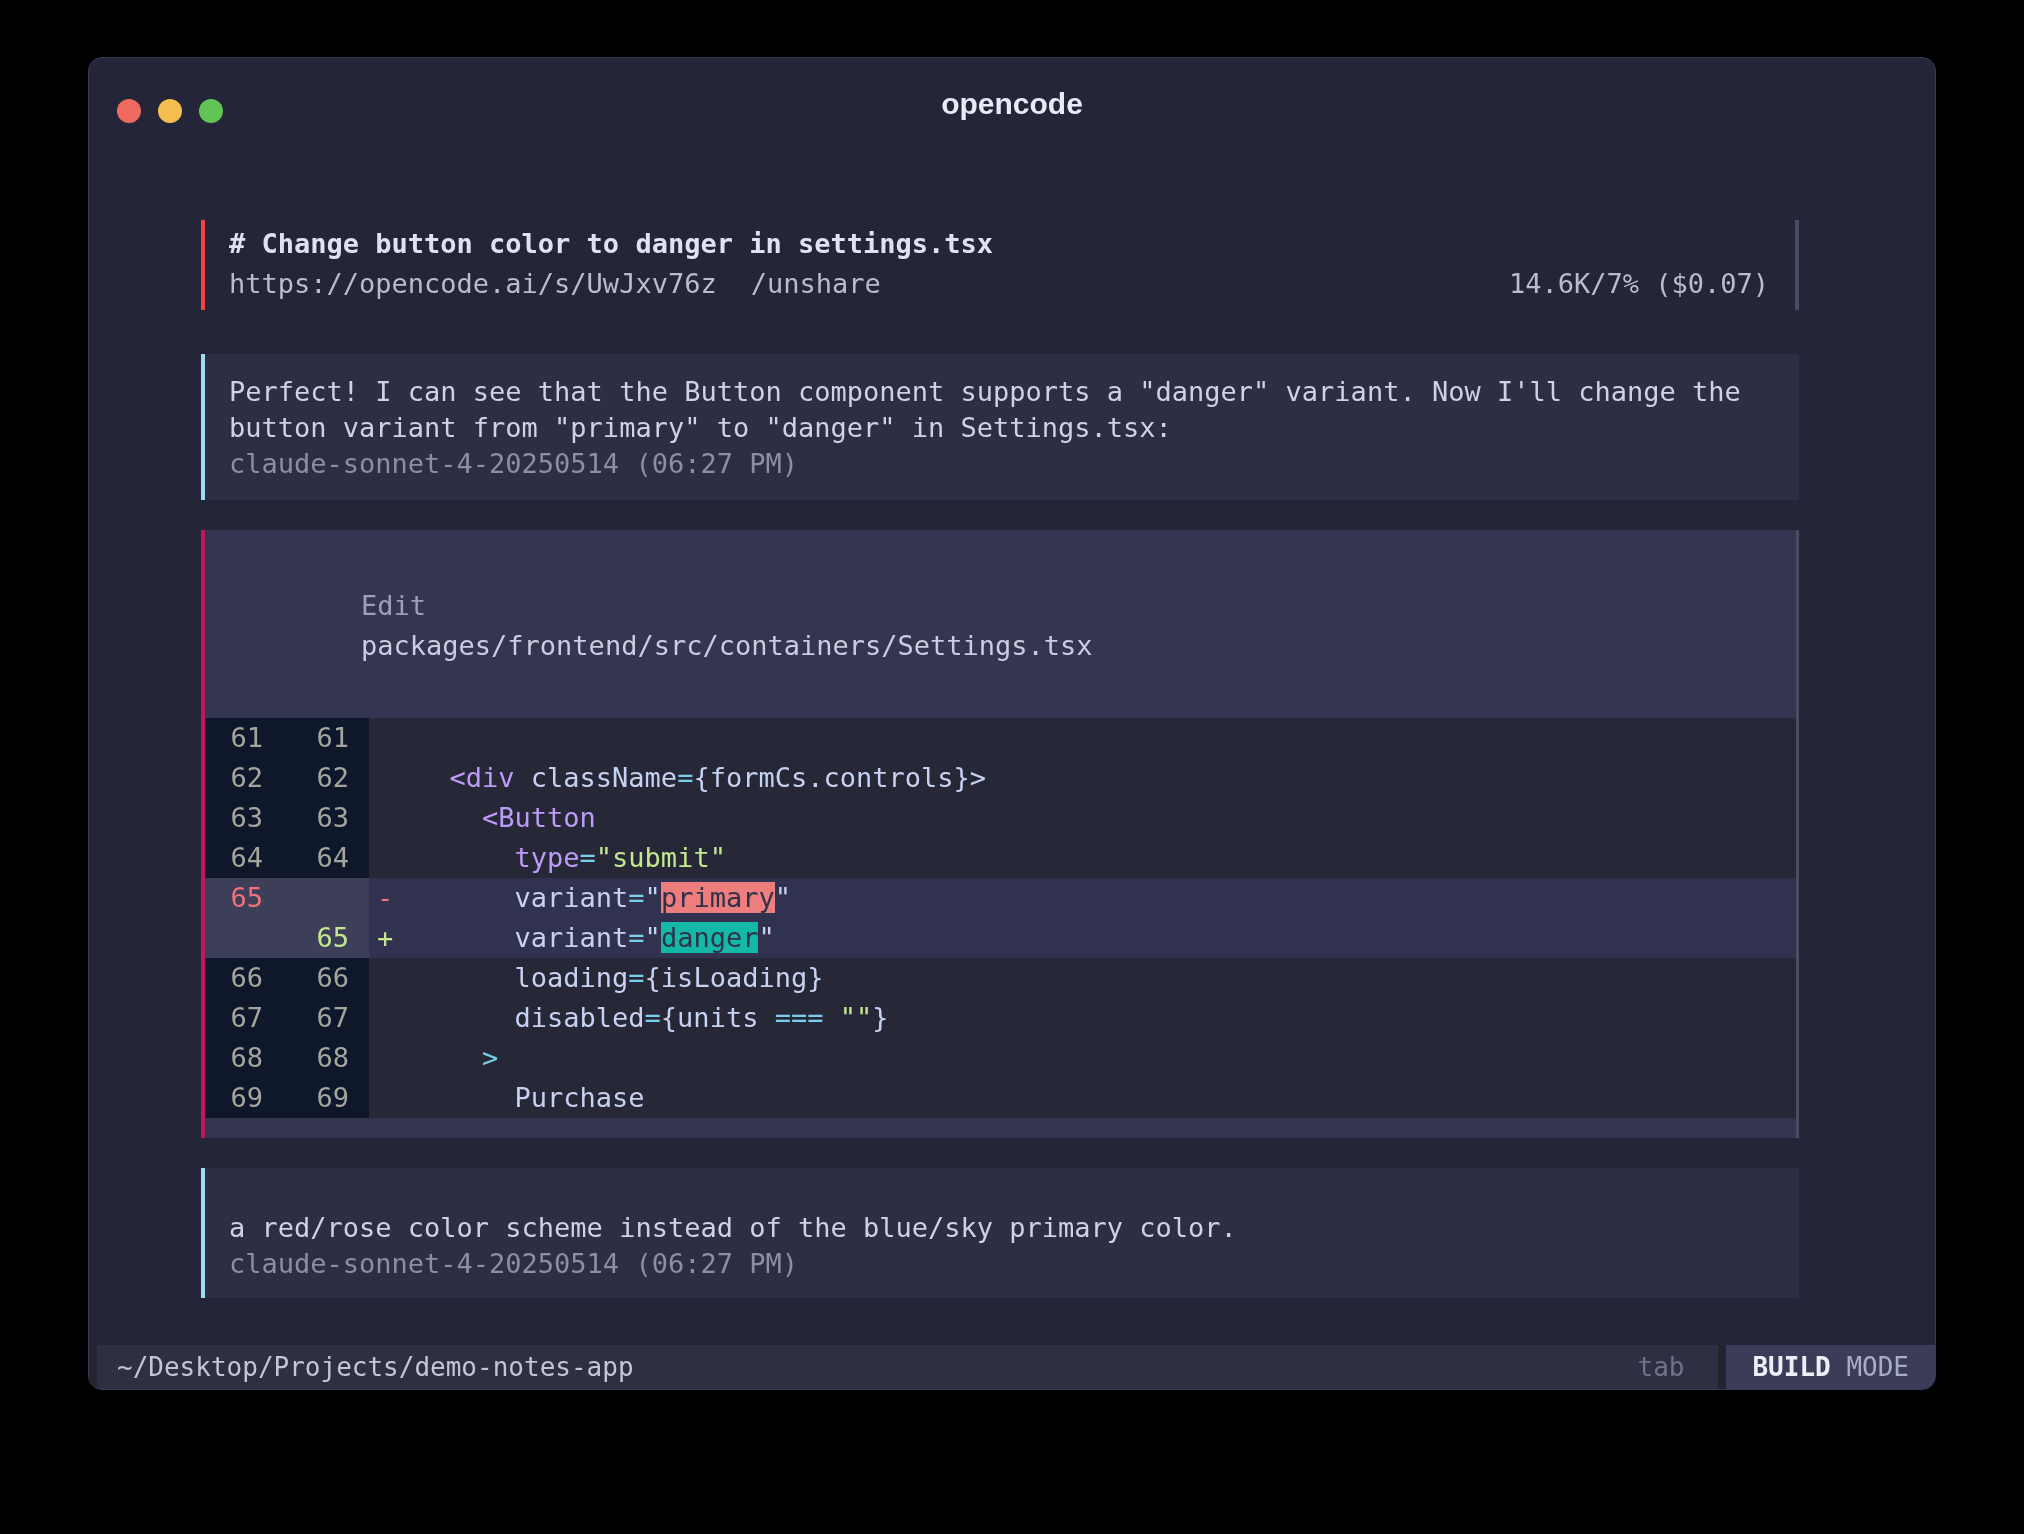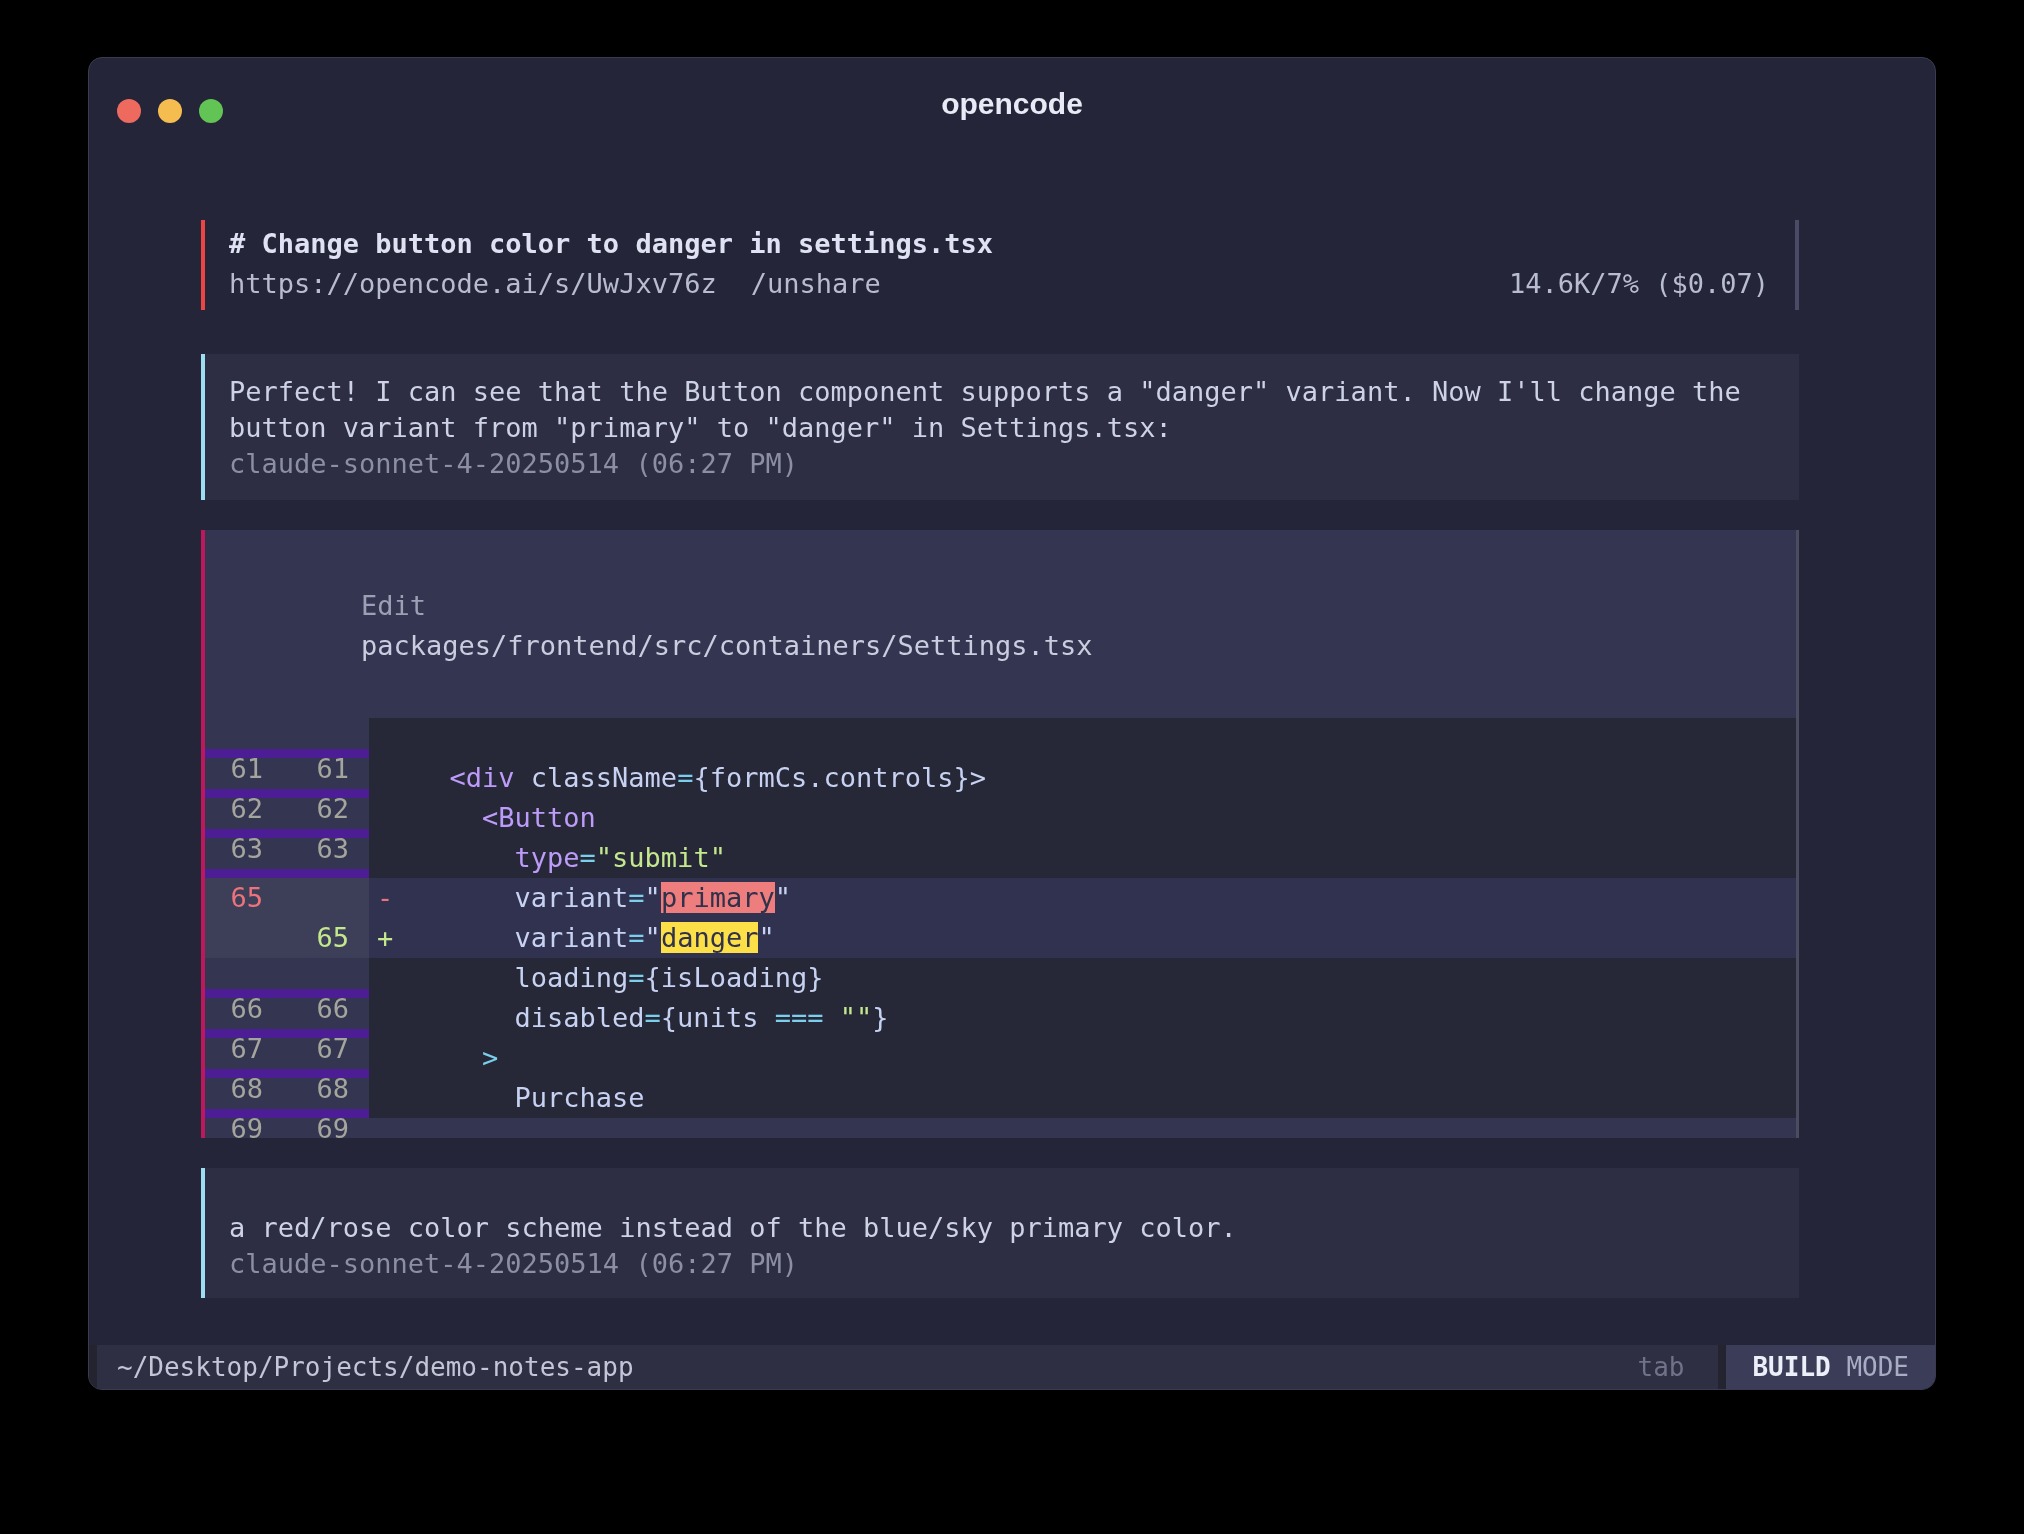--- a/index.html
+++ b/index.html
@@ -57,36 +57,36 @@
   }
   .edit-head { padding:0 26px; line-height:40px; margin-bottom:12px; white-space:pre; }
   .edit-label { color:#9ba0b5; }
   .edit-path { color:#c9cddf; }
 
   .diff { width:100%; }
   .drow { display:flex; height:40px; line-height:40px; }
   .ln { flex:0 0 auto; text-align:right; color:#a4a59d; white-space:pre; }
   .ln.old { width:78px; padding-right:20px; }
   .ln.new { width:86px; padding-right:20px; }
-  .drow.ctx .ln { background:#4c1d95;margin-top:31px; }
+  .drow.ctx .ln { background:#0f172a; }
   .drow.del .ln, .drow.add .ln { background:#3d3e58; }
   .drow.del .ln.old { color:#ec737c; }
   .drow.add .ln.new { color:#c3e88d; }
   .marker { flex:0 0 34px; padding-left:8px; white-space:pre; }
   .drow.del .marker { color:#ec737c; }
   .drow.add .marker { color:#c3e88d; }
   .code { flex:1 1 auto; white-space:pre; color:#c7d2f2; padding-left:14px; }
   .drow.ctx .code, .drow.ctx .marker { background:#262737; }
   .drow.del .code, .drow.del .marker, .drow.add .code, .drow.add .marker { background:#313250; }
   .purple { color:#bd9cf9; }
   .peri { color:#c7d2f2; }
   .cyan { color:#7ad0ec; }
   .green { color:#c3e88d; }
   .hl-red { background:#ee7e7e; color:#30314a; }
-  .hl-green { background:#fde047; color:#30314a; }
+  .hl-green { background:#14b8a6; color:#30314a; }
 
   
   .prompt {
     margin-top:18px; height:100px; background:#343550;
     border-left:3px solid #a6a9bd; border-right:3px solid #7a7d92;
     display:flex; align-items:center; padding-left:24px;
   }
   .prompt-symbol { color:#6ec6e8; font-weight:bold; }
   .cursor { display:inline-block; width:17px; height:36px; background:#9edff2; margin-left:14px; }
 

